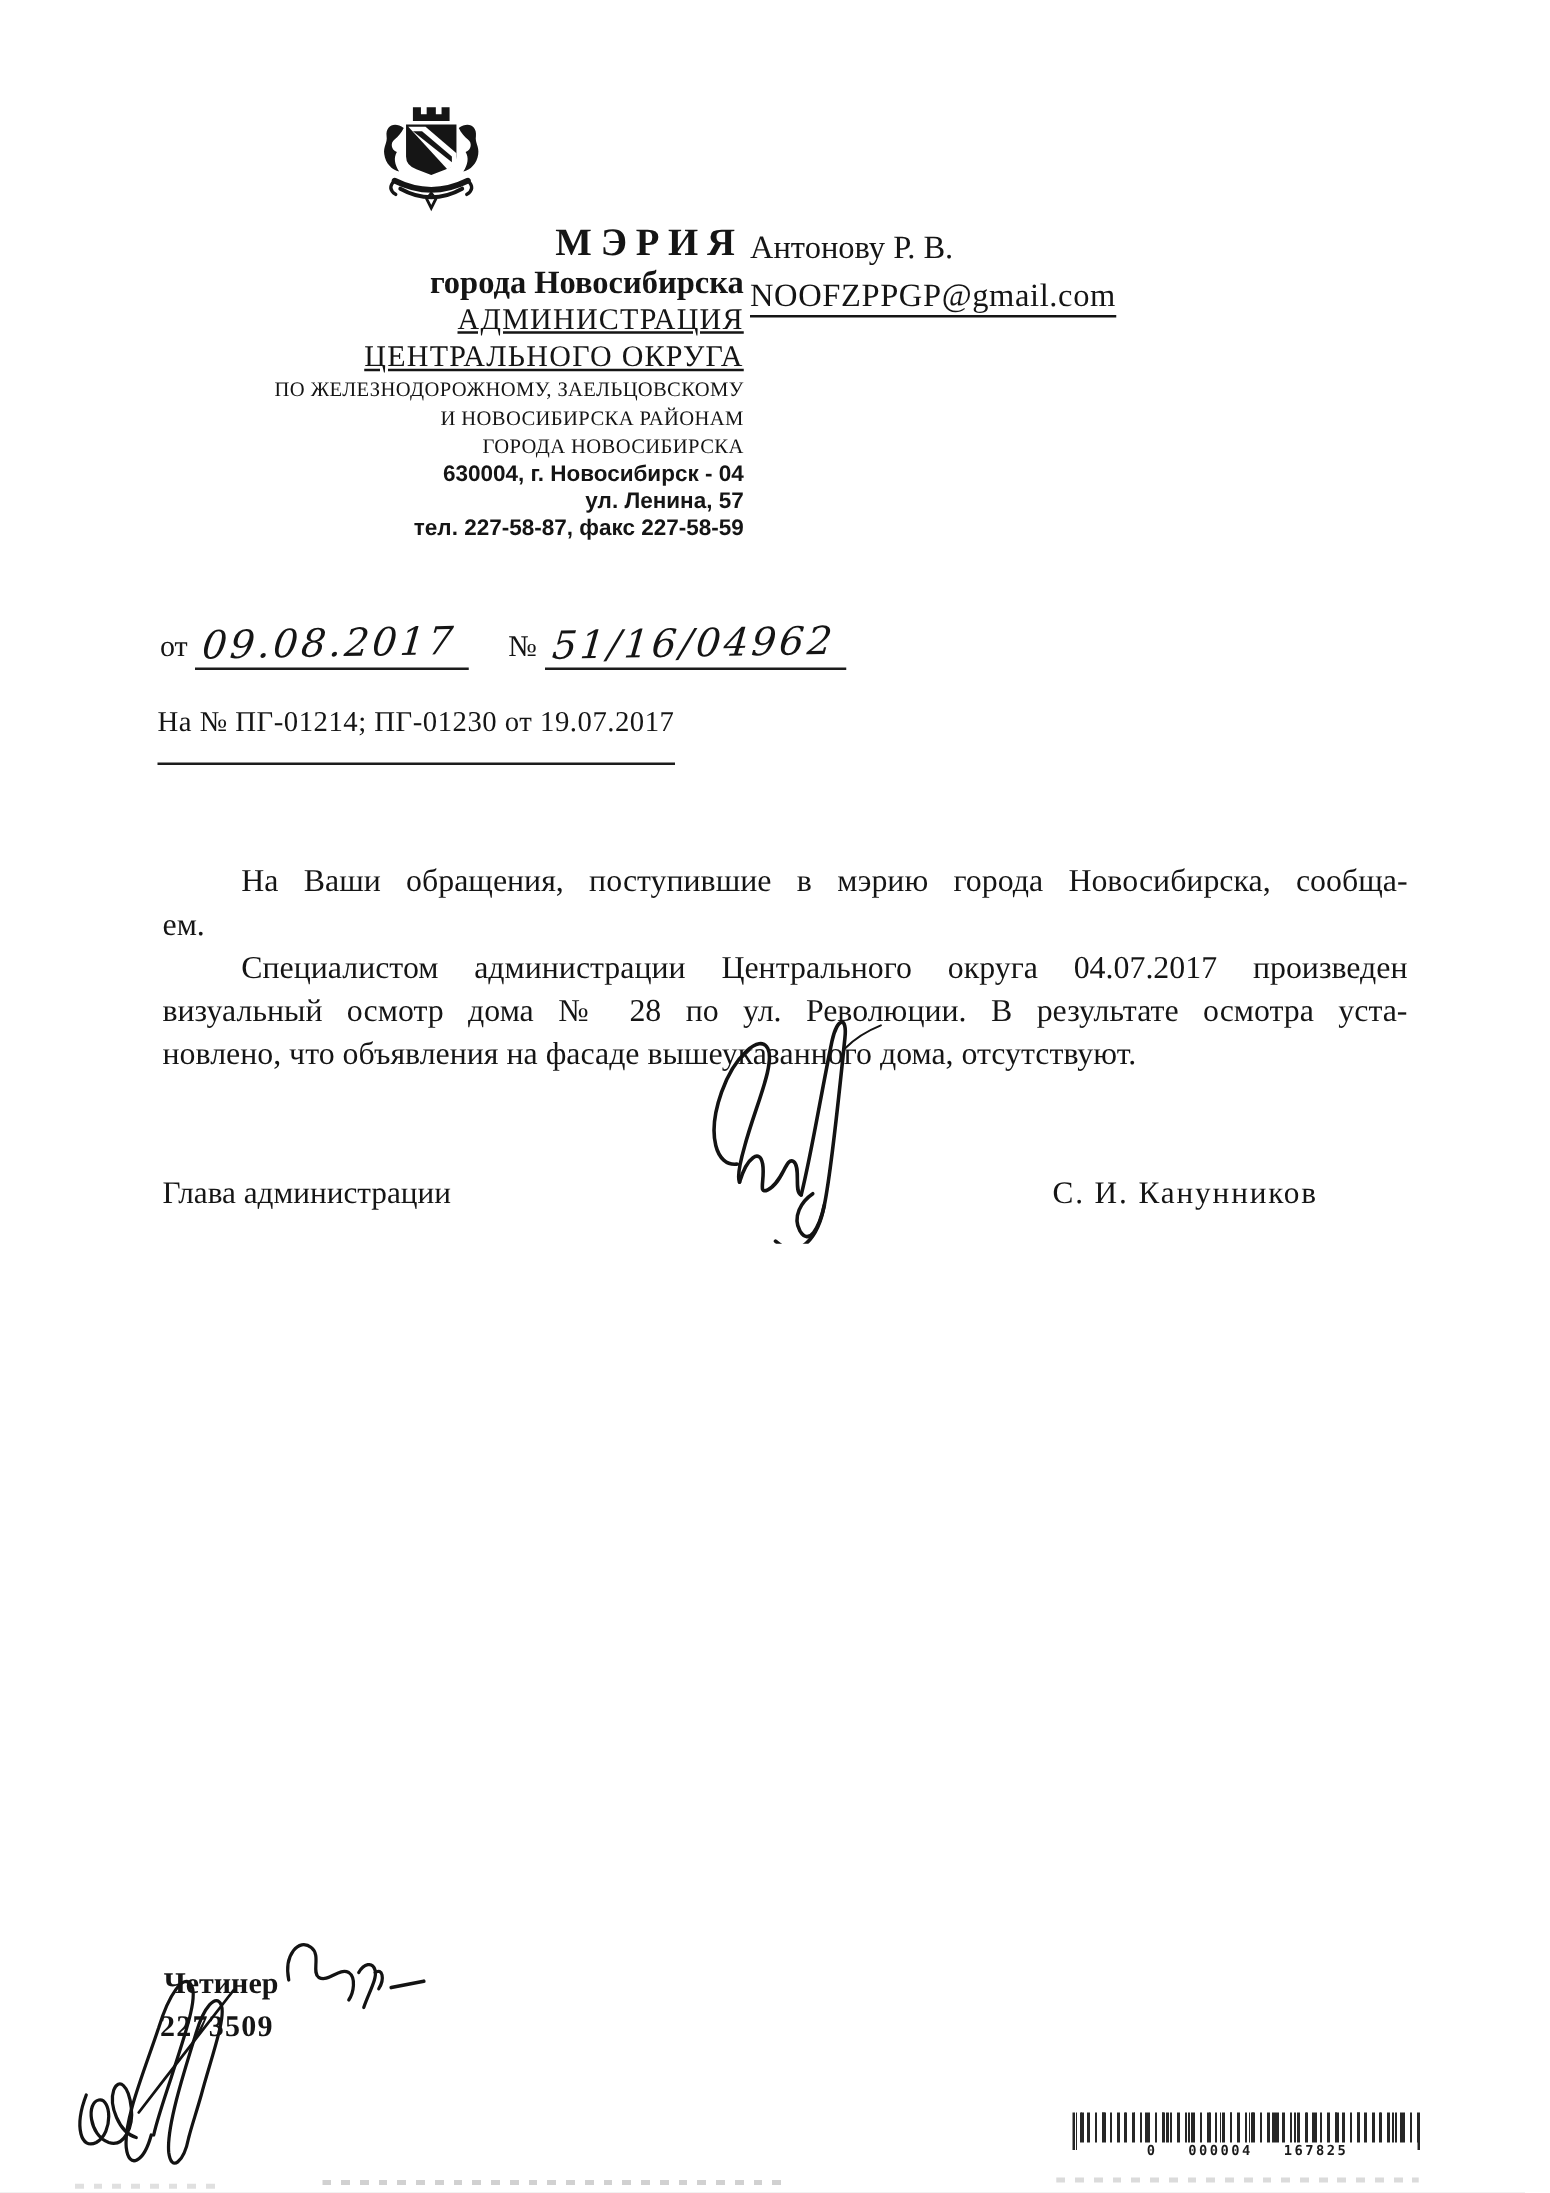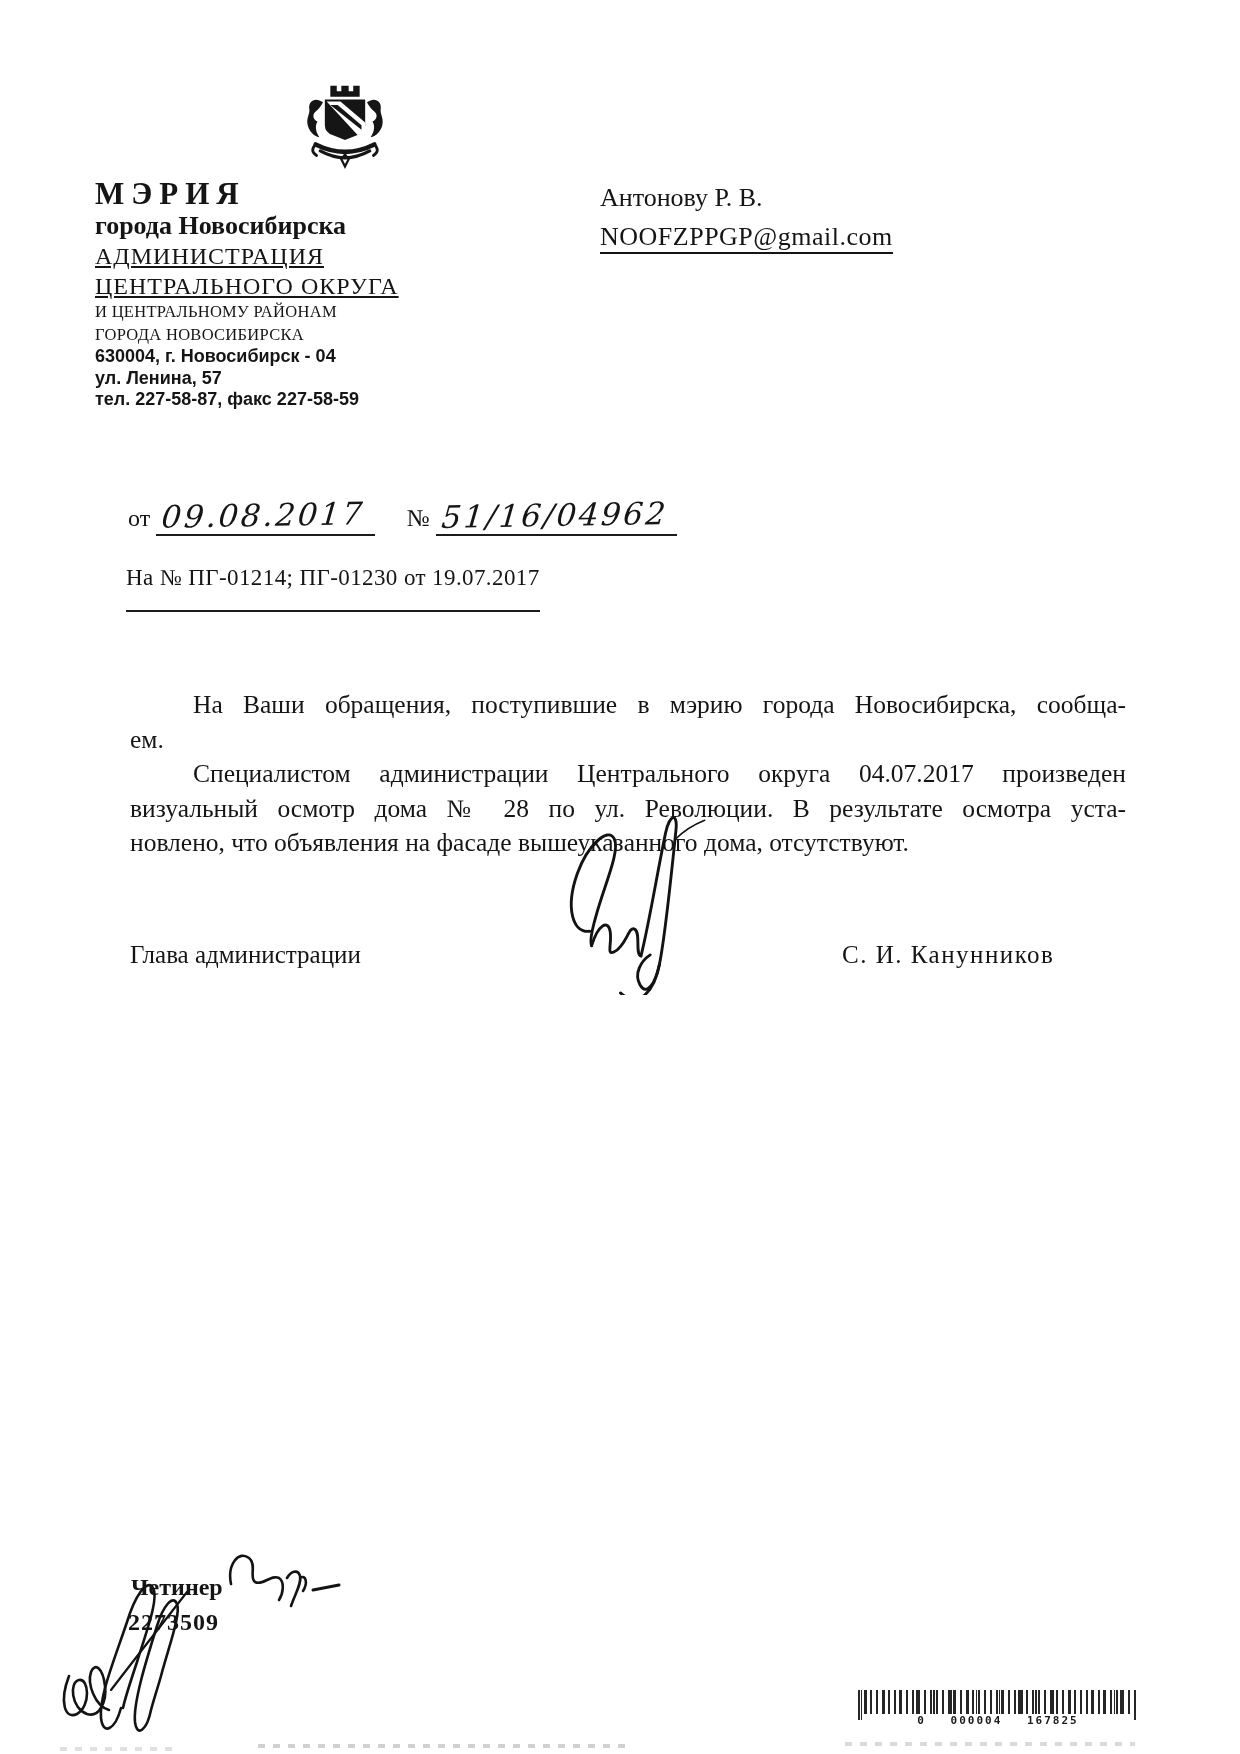--- a/index.html
+++ b/index.html
@@ -2,21 +2,21 @@
 <html><head>
 <meta charset="utf-8">
 <style>
   html,body{margin:0;padding:0;background:#e8e8e8;}
   .page{
     position:relative;width:1240px;height:1754px;margin:0 auto;
     background:#ffffff;overflow:hidden;color:#151515;
     font-family:"Liberation Serif", serif;
   }
   
-  .letterhead{position:absolute;left:95px;top:84px;width:500px;text-align:left;}
+  .letterhead{position:absolute;left:95px;top:84px;width:500px;text-align:right;}
   .emblem{display:block;margin:0 auto;}
   .org1{font-size:31px;font-weight:bold;letter-spacing:7px;line-height:34px;margin-top:5px;}
   .org2{font-size:26px;font-weight:bold;line-height:30px;}
   .dept-big{font-size:24px;line-height:30px;letter-spacing:1px;text-decoration:underline;}
   .dept-big:first-of-type{margin-top:17px;}
   .dept-small{font-size:16.5px;line-height:22.5px;letter-spacing:.3px;}
   .addr{font-family:"Liberation Sans", sans-serif;font-weight:bold;font-size:18px;line-height:21.5px;}
   
   .ref-row{position:absolute;left:128px;top:500px;width:500px;font-size:24px;white-space:nowrap;}
   .ref-label{display:inline-block;vertical-align:baseline;}
@@ -83,21 +83,22 @@
         <path d="M33,73 Q60,88 87,73" stroke-width="3.5"></path>
         <path d="M28,66 q-7,7 1,12" stroke-width="3"></path>
         <path d="M92,66 q7,7 -1,12" stroke-width="3"></path>
         <path d="M56,82 l4,8 l4,-8 l-4,-5 z" stroke-width="2.5"></path>
       </g>
     </svg>
     <div class="org1">МЭРИЯ</div>
     <div class="org2">города Новосибирска</div>
     <div class="dept-big">АДМИНИСТРАЦИЯ</div>
     <div class="dept-big">ЦЕНТРАЛЬНОГО ОКРУГА</div>
-    <div class="dept-small">И ЦЕНТРАЛЬНОМУ РАЙОНАМ</div>
+    <div class="dept-small">ПО ЖЕЛЕЗНОДОРОЖНОМУ, ЗАЕЛЬЦОВСКОМУ</div>
+    <div class="dept-small">И НОВОСИБИРСКА РАЙОНАМ</div>
     <div class="dept-small">ГОРОДА НОВОСИБИРСКА</div>
     <div class="addr">630004, г. Новосибирск - 04</div>
     <div class="addr">ул. Ленина, 57</div>
     <div class="addr">тел. 227-58-87, факс 227-58-59</div>
   </div>
 
   <div class="recipient">
     <div>Антонову Р. В.</div>
     <div><span class="email">NOOFZPPGP@gmail.com</span></div>
   </div>

